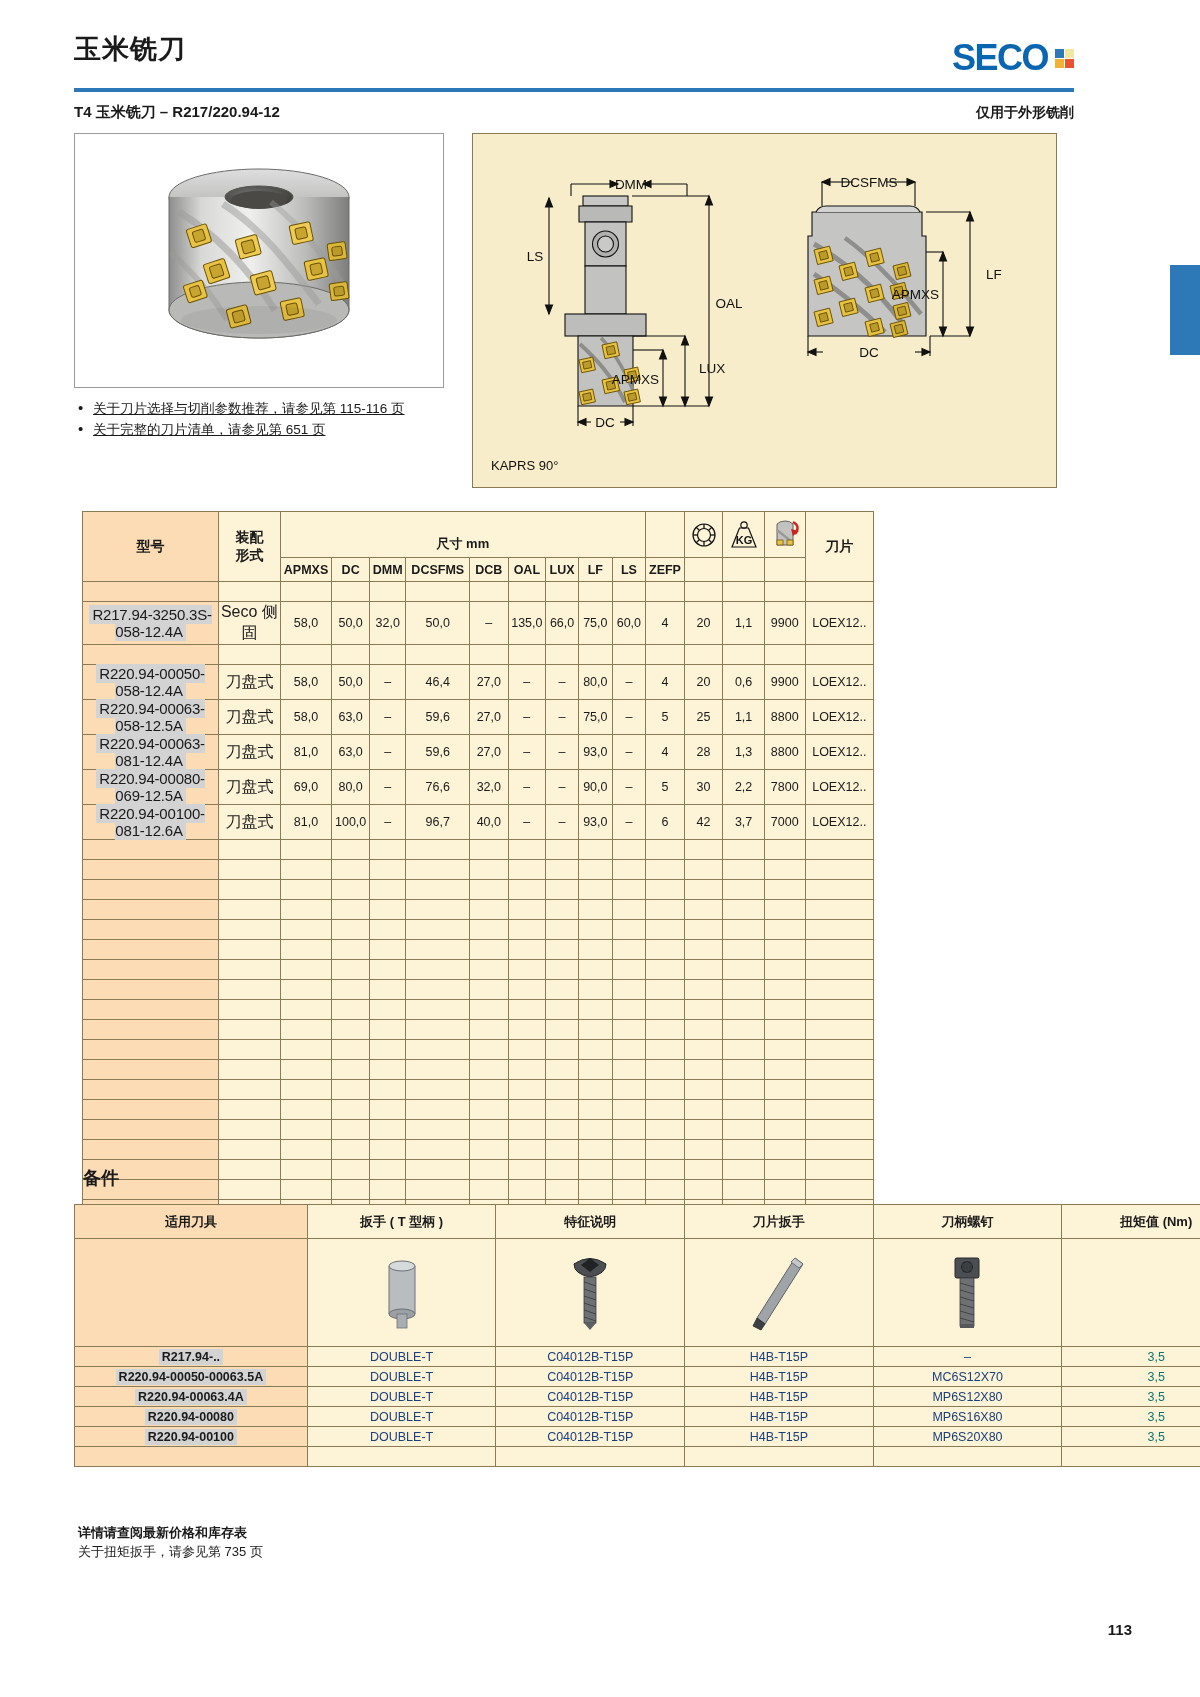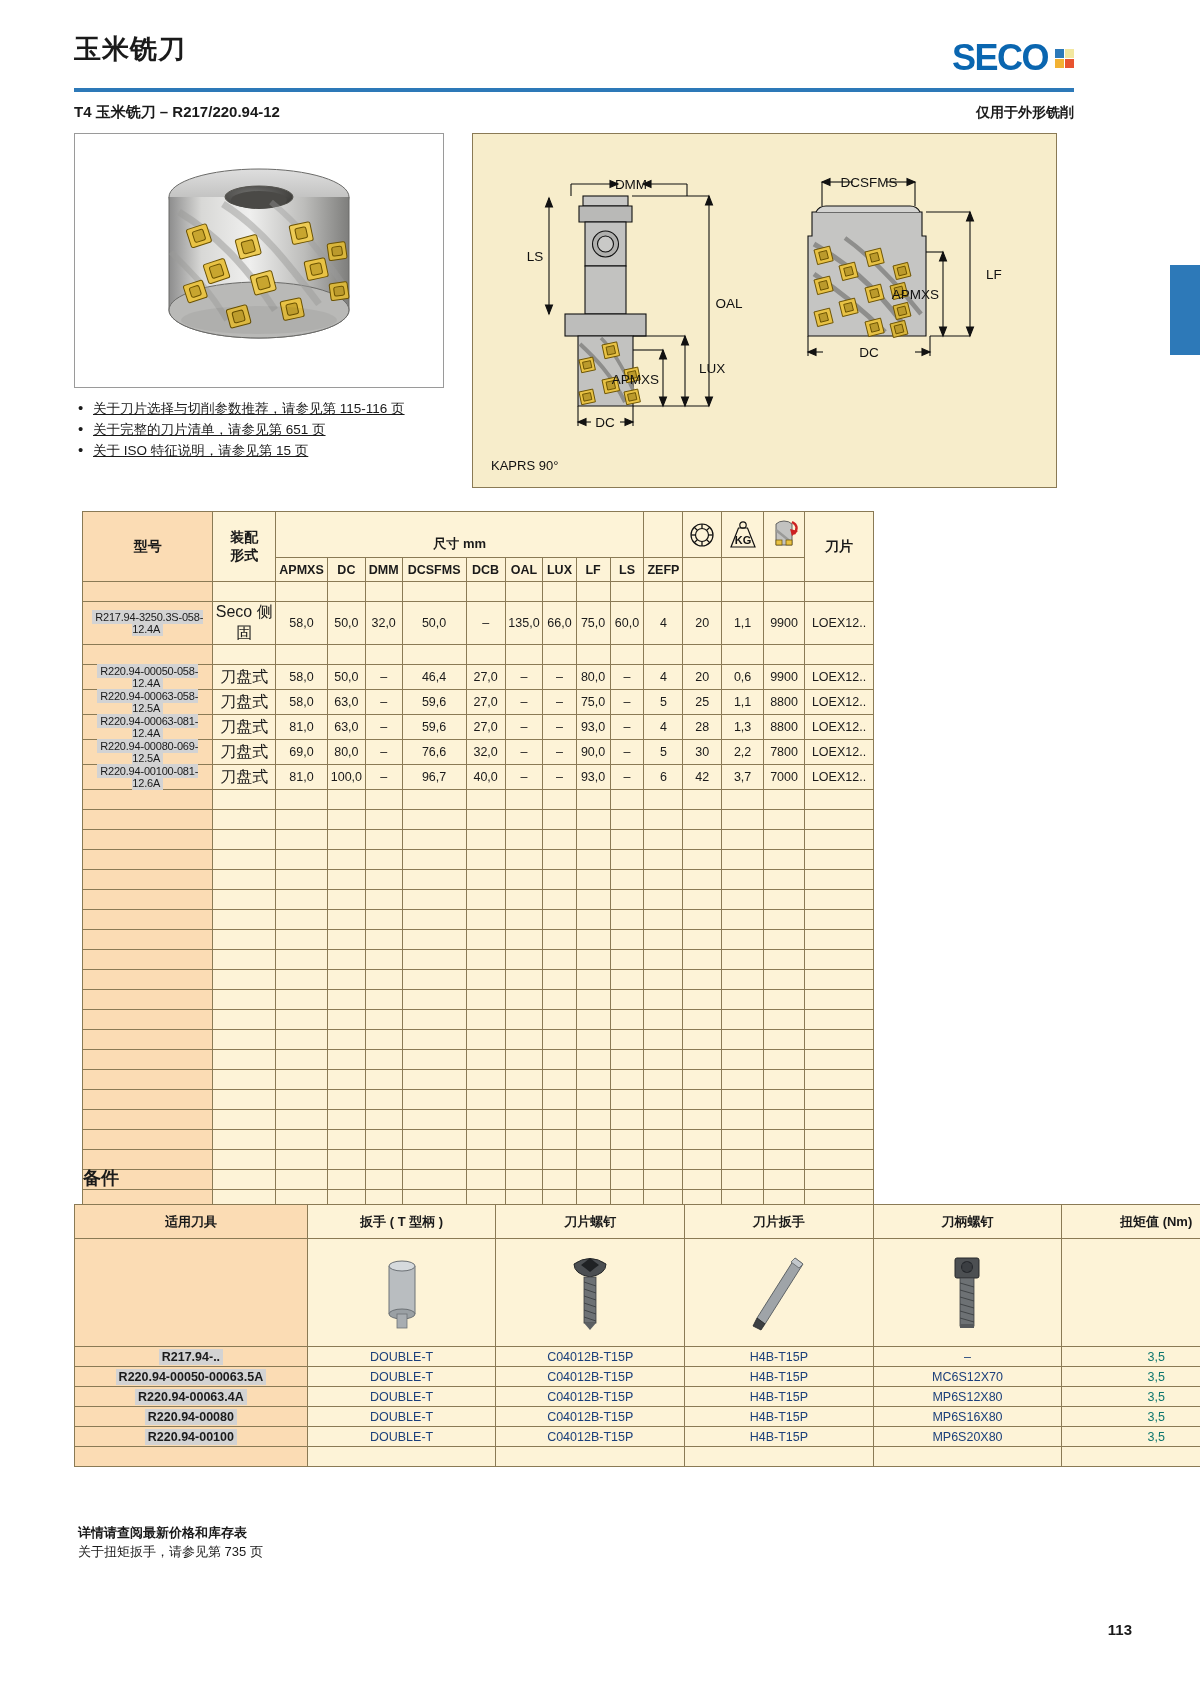--- a/index.html
+++ b/index.html
@@ -88,21 +88,21 @@
     border: 1px solid #8a7a55;
     background: #fdf3d7;
     padding: 0; text-align: center; font-weight: normal;
     height: 19px;
   }
   .maintable th { font-weight: bold; }
   .c-model { background: #fbdcb4 !important; text-align: left; padding-left: 9px; }
   .c-model-h { background: #fbdcb4 !important; text-align: left; padding-left: 14px; font-weight: bold; font-size: 14px;}
   .modelcell {
     text-align: left; padding-left: 9px;
-    font-weight: bold; font-size: 11px; letter-spacing: -0.2px;
+    font-weight: bold; font-size: 15px; letter-spacing: -0.2px;
   }
   .modelcell span.hl { background: #d3d3d3; padding: 1px 3px 1px 3px; }
   .rowh { height: 24px; }
   .spacer td { height: 20px; }
   .val { font-size: 12.5px; font-weight: bold; }
   .mount { font-size: 16px; font-weight: bold; }
 
   .hdr-dim { font-size: 13px; font-weight: bold; }
   .hdr-abbr { font-size: 12.5px; font-weight: bold; }
   .hdr-cn { font-size: 14px; font-weight: bold; }
@@ -247,21 +247,20 @@
             <rect x="4" y="4" width="10" height="9" rx="2" fill="#bb9a2c"></rect>
           </g>
       </g>
       <ellipse cx="184" cy="186" rx="78" ry="14" fill="#000" opacity="0.05"></ellipse>
     </svg>
   </div>
 
   <ul class="bullets">
     <li>关于刀片选择与切削参数推荐，请参见第 115-116 页</li>
     <li>关于完整的刀片清单，请参见第 651 页</li>
-    <li>关于 ISO 特征说明，请参见第 15 页</li>
   </ul>
 
   <div class="diagbox">
     <svg width="583" height="353" viewBox="0 0 583 353">
       <g fill="none" stroke="#111" stroke-width="1.1">
 
         <line x1="98" y1="50" x2="145" y2="50"></line>
           <polygon points="145,50 137,46.5 137,53.5" fill="#111"></polygon>
         <line x1="214" y1="50" x2="170" y2="50"></line>
           <polygon points="170,50 178,46.5 178,53.5" fill="#111"></polygon>
@@ -1084,21 +1083,21 @@
         <col style="width:158px">
         <col style="width:158px">
       <col style="width:158px">
         <col style="width:158px">
         <col style="width:158px">
     </colgroup>
     <thead>
       <tr>
         <th class="sp-tool">适用刀具</th>
         <th>扳手 ( T 型柄 )</th>
-        <th>刀片螺钉</th>
+        <th>特征说明</th>
         <th>刀片扳手</th>
         <th>刀柄螺钉</th>
         <th>扭矩值 (Nm)</th>
       </tr>
       <tr class="sp-img">
         <td class="sp-tool"></td>
         <td>
           <svg width="70" height="86" viewBox="0 0 70 86" style="margin:0 auto">
             <path d="M22 16 q13 -9 26 0 v48 q-13 10 -26 0 z" fill="#b9bdc0" stroke="#6d7276" stroke-width="1"></path>
             <ellipse cx="35" cy="16" rx="13" ry="5" fill="#d6dadd" stroke="#6d7276" stroke-width="1"></ellipse>

